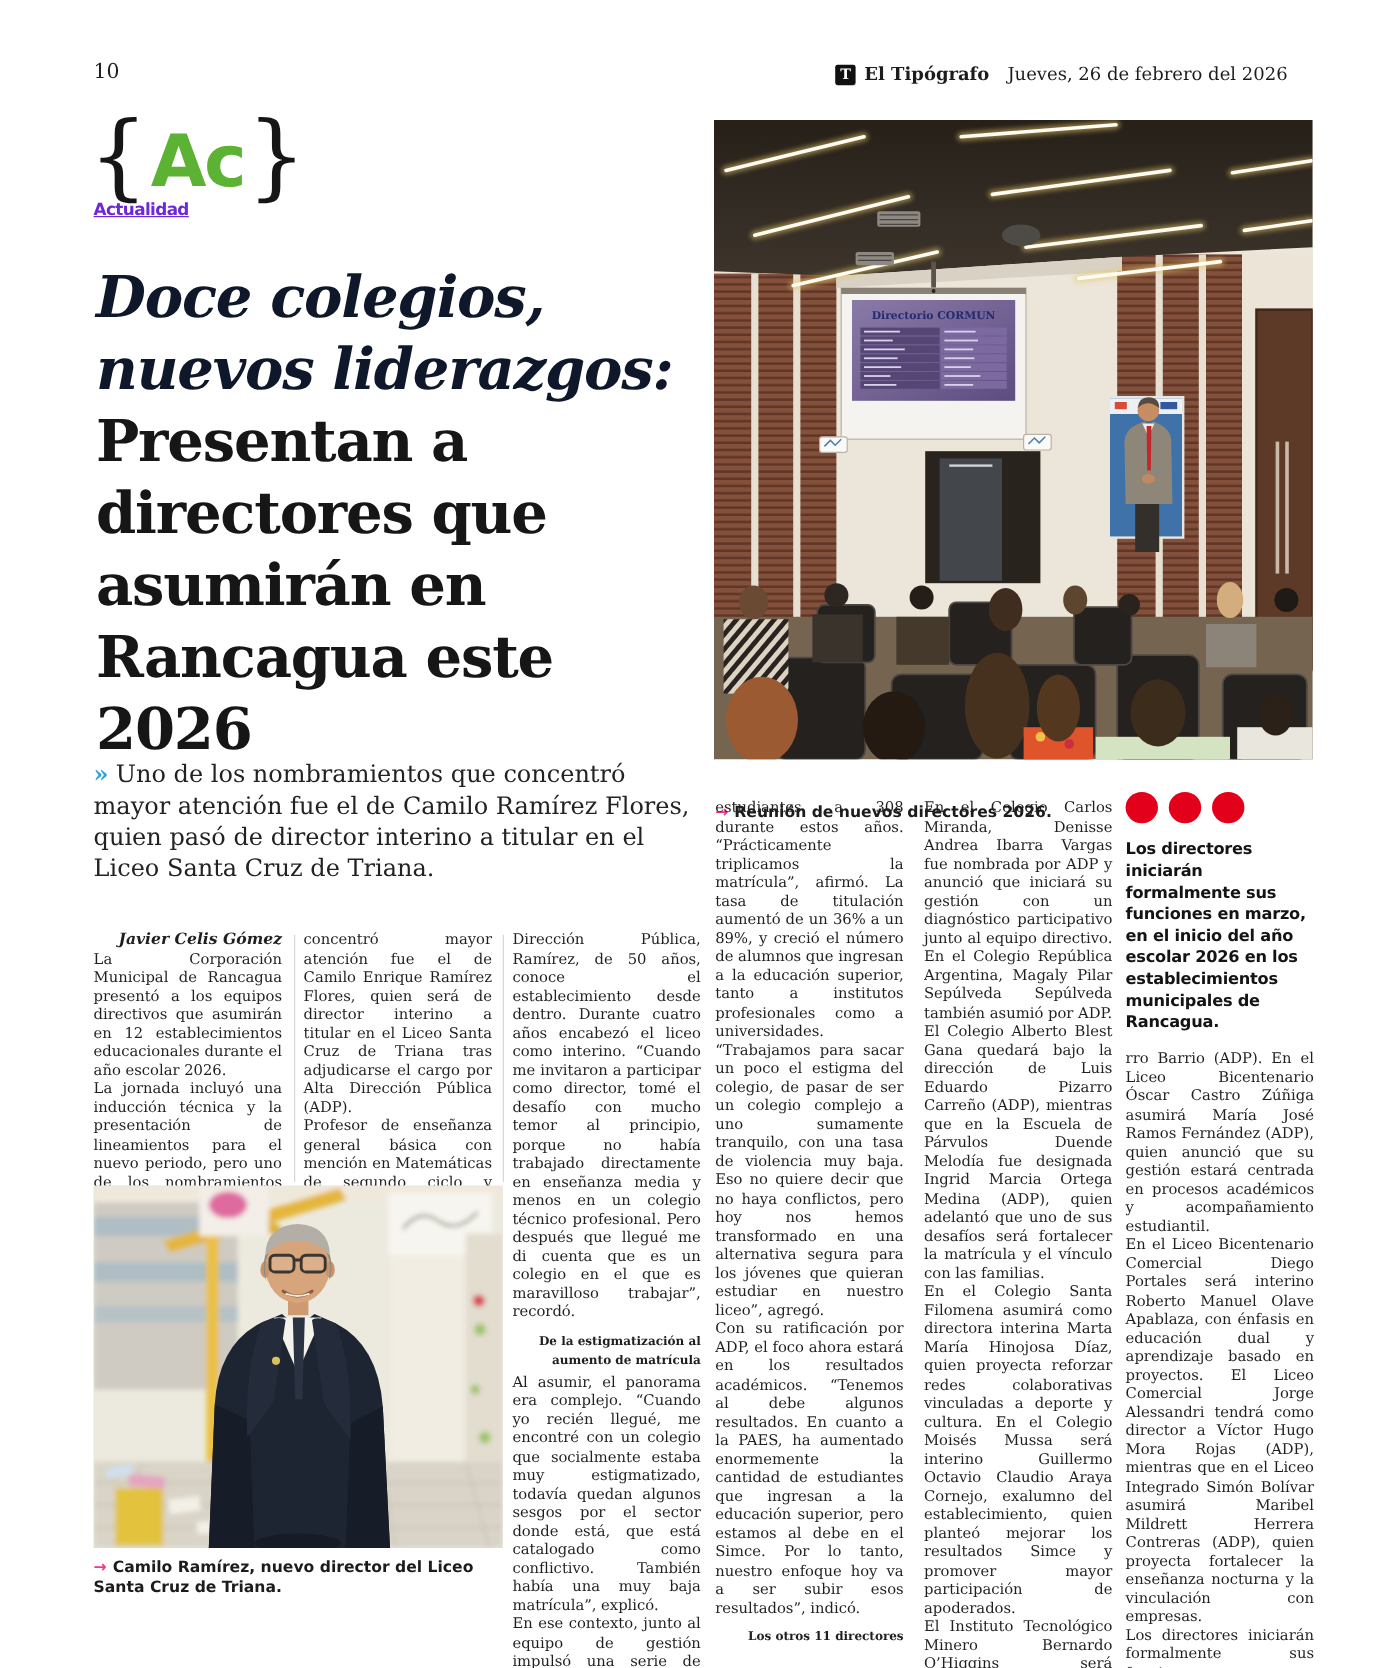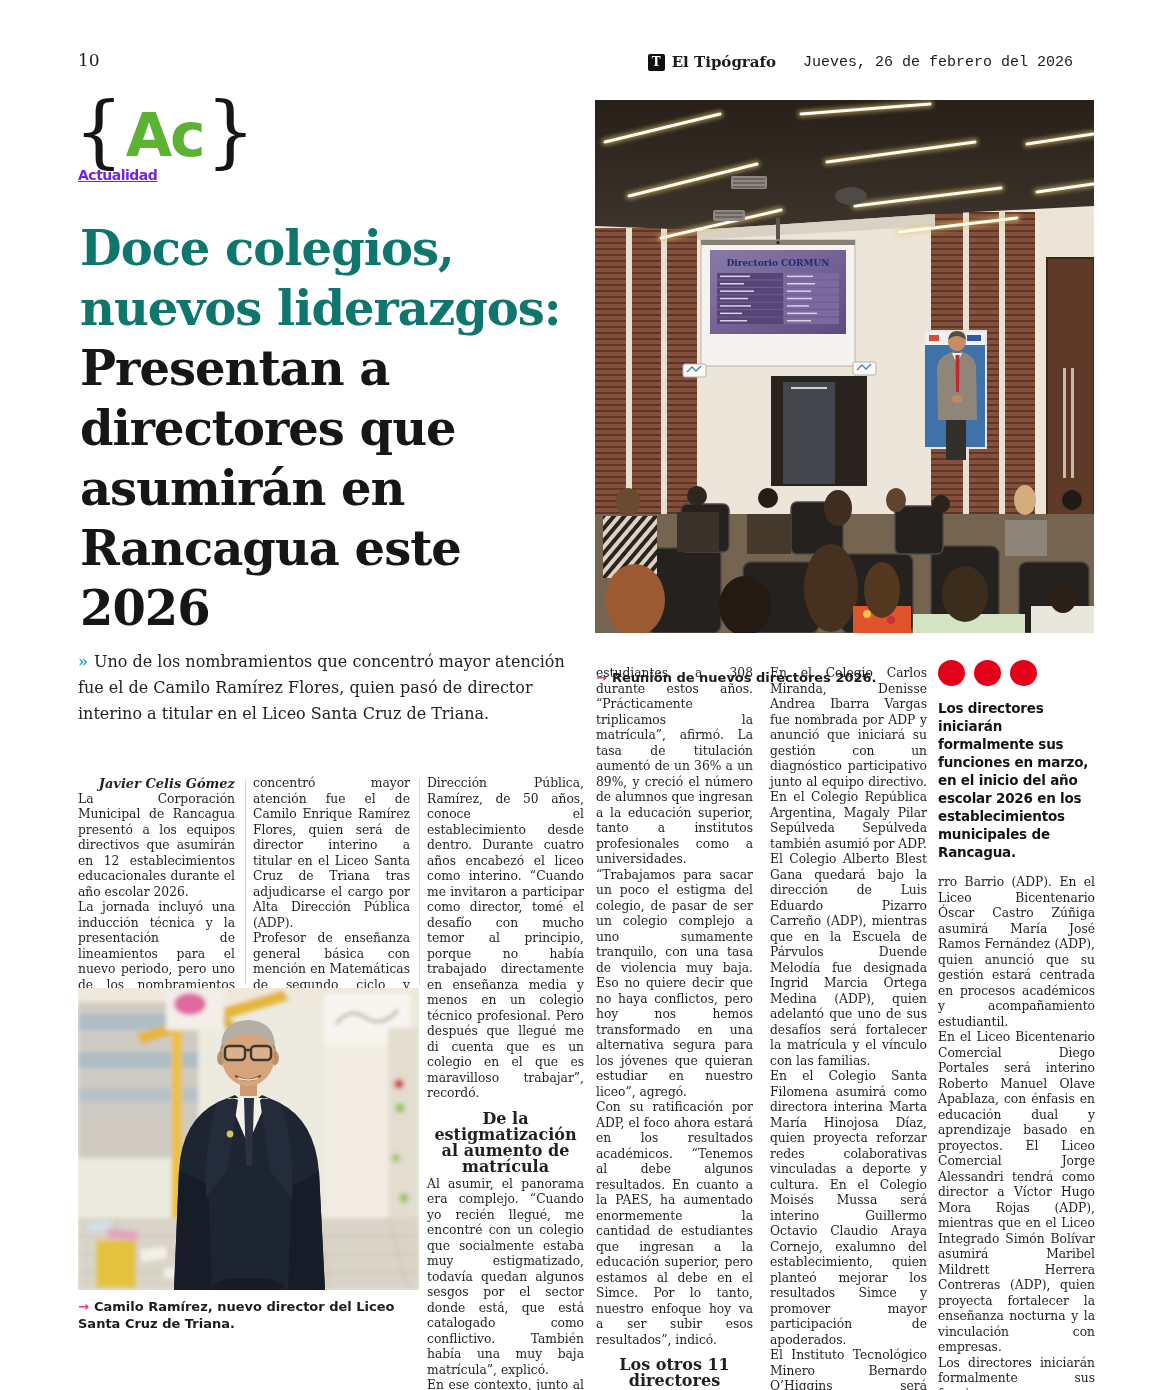--- a/index.html
+++ b/index.html
@@ -4,46 +4,46 @@
 <style>
   html,body{margin:0;padding:0;background:#9a9a9a;}
   .page{position:relative;width:1152px;height:1390px;background:#ffffff;margin:0 auto;overflow:hidden;
         font-family:"DejaVu Serif","Liberation Serif",serif;color:#1c1c1c;}
   
   .page-num{position:absolute;left:78px;top:50px;font-size:17px;font-weight:400;}
   .masthead{position:absolute;right:79px;top:53px;display:flex;align-items:center;gap:7px;font-size:15px;}
   .masthead .logo{width:17px;height:17px;background:#111;color:#fff;display:flex;align-items:center;justify-content:center;
                   font-size:12px;font-weight:700;border-radius:2px;}
   .masthead .brand{font-weight:700;}
-  .masthead .date{margin-left:20px;font-family:Liberation Mono, monospace;}
+  .masthead .date{margin-left:8px;}
   
   .section-tag{position:absolute;left:74px;top:96px;line-height:1;}
   .section-tag .row{display:flex;align-items:center;}
   .brace{font-size:78px;font-weight:400;color:#161616;transform:translateY(-4px);}
   .abbr{font-family:"DejaVu Sans","Liberation Sans",sans-serif;font-weight:800;font-size:60px;color:#5CB233;
         letter-spacing:-2px;padding:0 2px;}
   .section-label{font-family:"DejaVu Sans","Liberation Sans",sans-serif;font-weight:800;font-size:14px;color:#6d28d9;
                  margin:-6px 0 0 4px;letter-spacing:-0.5px;text-decoration:underline;}
   
   .headline{position:absolute;left:80px;top:218px;width:505px;font-weight:700;font-size:48px;line-height:60px;letter-spacing:-1px;}
-  .headline .g{color:#0f766e;}
+  .headline .g{color:#0f172a;font-style:italic;}
   .headline .b{color:#161616;}
   
   .main-photo{position:absolute;left:595px;top:100px;width:499px;height:533px;overflow:hidden;background:#e5e5e5;}
   .caption{font-family:"DejaVu Sans","Liberation Sans",sans-serif;font-weight:700;font-size:13px;line-height:17px;color:#1c1c1c;}
   .cap-main{position:absolute;left:596px;top:669px;width:499px;}
   .cap-portrait{position:absolute;left:78px;top:1298px;width:336px;}
   .cap-arrow{color:#F0368E;font-weight:700;margin-right:5px;}
   
-  .lead{position:absolute;left:78px;top:649px;width:507px;font-size:16px;line-height:26px;color:#222;}
+  .lead{position:absolute;left:78px;top:632px;width:507px;font-size:20px;line-height:26px;color:#222;}
   .lead .marker{color:#2FA3DC;font-weight:700;margin-right:6px;}
   
   .col{position:absolute;width:157px;font-size:12.3px;line-height:15.5px;text-align:justify;color:#1f1f1f;}
   .col p{margin:0;}
-  .col .subhead{font-weight:700;font-size:16px;line-height:16px;margin:9px 0 2px 0;text-align:center;}
+  .col .subhead{font-weight:700;font-size:10px;line-height:16px;margin:9px 0 2px 0;text-align:right;}
   .byline{font-weight:700;font-style:italic;font-size:13px;margin:0 0 3px 0;text-align:right;}
   .c1{left:78px;top:776px;}
   .c2{left:253px;top:776px;}
   .c3{left:427px;top:776px;}
   .c4{left:596px;top:666px;}
   .c5{left:770px;top:666px;}
   .c6{left:938px;top:660px;}
   .vrule{position:absolute;width:1px;background:#d8d8d8;}
   .r1{left:245px;top:779px;height:206px;}
   .r2{left:419px;top:779px;height:206px;}

